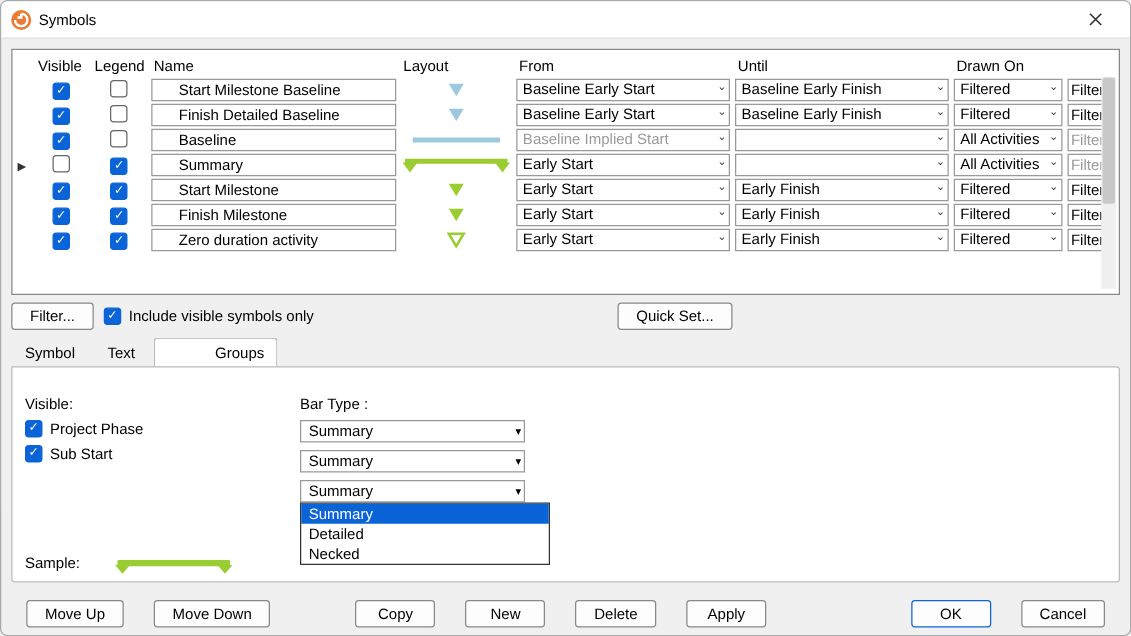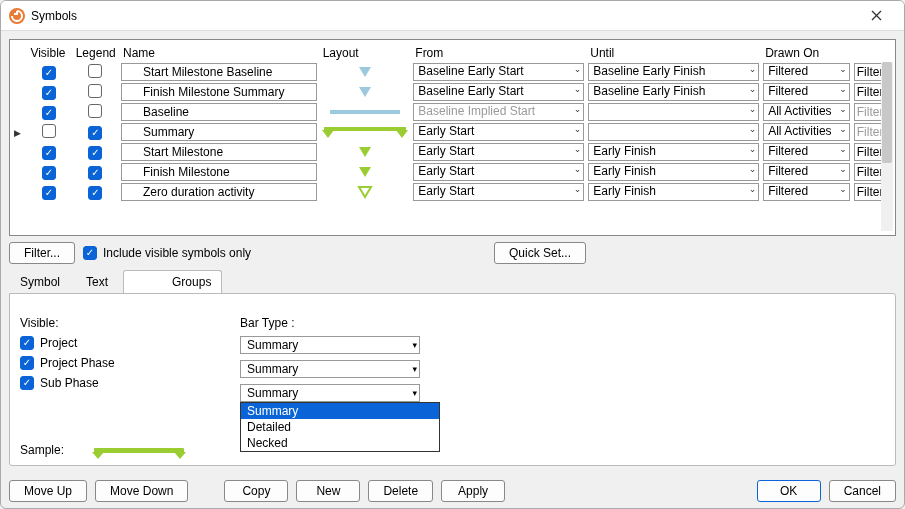--- a/index.html
+++ b/index.html
@@ -62,21 +62,21 @@
   .dropdown { position: absolute; left: 0; top: 18px; width: 200px; border: 1px solid #333; background: #fff; z-index: 10; }
   .dropdown div { padding: 1px 6px; cursor: pointer; }
   .dropdown div.sel-opt { background: #0a64d8; color: #fff; }
 
   .sample-row { position: absolute; left: 10px; bottom: 8px; display: flex; align-items: center; gap: 30px; }
   .summary-bar { width: 90px; height: 5px; background: #9acd32; position: relative; border-radius: 1px; }
   .summary-bar::before, .summary-bar::after { content: ""; position: absolute; top: 4px; width: 0; height: 0; border-left: 6px solid transparent; border-right: 6px solid transparent; border-top: 7px solid #9acd32; }
   .summary-bar::before { left: -2px; }
   .summary-bar::after { right: -2px; }
 
-  .footer { display: flex; gap: 8px; padding: 6px 8px; align-items: flex-start; }
+  .footer { display: flex; gap: 24px; padding: 6px 20px; align-items: flex-start; }
   .footer .spacer { flex: 1; }
   .footer .btn { min-width: 64px; }
 </style>
 </head>
 <body>
 
 <div class="window">
   <div class="titlebar">
     <span class="app-icon">
       <svg width="12" height="12" viewBox="0 0 12 12">
@@ -154,21 +154,21 @@
               </td>
               <td>
                 <div class="filter-btn">Filter...</div>
               </td>
             </tr>
             <tr>
               <td><span class="row-indicator"></span></td>
               <td style="text-align:center"><span class="chk checked"></span></td>
               <td style="text-align:center"><span class="chk"></span></td>
               <td>
-                <div class="text-cell">Finish Milestone Summary</div>
+                <div class="text-cell">Finish Detailed Baseline</div>
               </td>
               <td>
                 <div class="layout-shape">
                   <svg width="16" height="14">
                     <polygon points="2,2 14,2 8,12" fill="#9cc9dd"></polygon>
                   </svg>
                 </div>
               </td>
               <td>
                 <div class="combo">
@@ -396,29 +396,25 @@
       <div class="tab">Text</div>
       <div class="tab active">Groups</div>
     </div>
 
     <div class="tabpanel">
       <div class="group-grid">
         <div class="group-col" style="width:190px">
           <div>Visible:</div>
           <div class="chk-row">
               <span class="chk checked"></span>
-              <span>Project</span>
-            </div>
-          <div class="chk-row">
-              <span class="chk checked"></span>
               <span>Project Phase</span>
             </div>
           <div class="chk-row">
               <span class="chk checked"></span>
-              <span>Sub Phase</span>
+              <span>Sub Start</span>
             </div>
         </div>
         <div class="group-col">
           <div>Bar Type :</div>
           <div class="sel">
               <span>Summary</span>
               <span class="caret">▾</span>
             </div>
           <div class="sel">
               <span>Summary</span>

